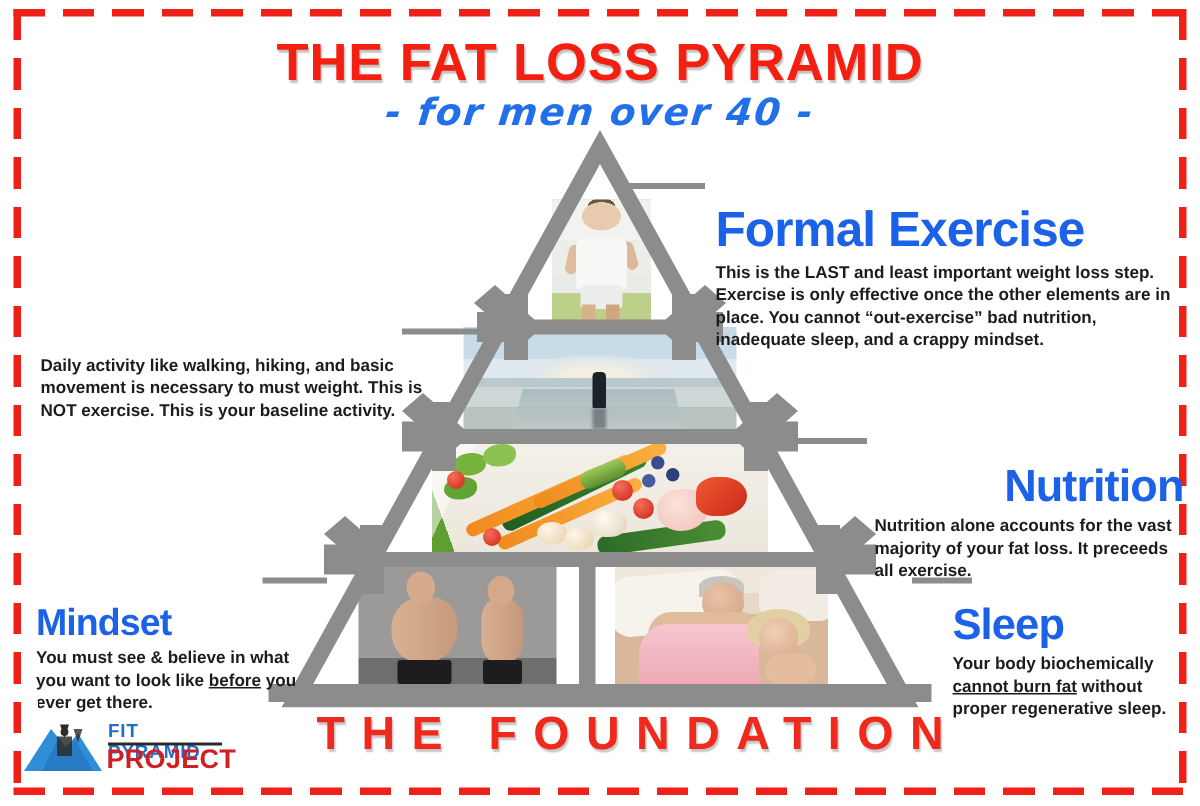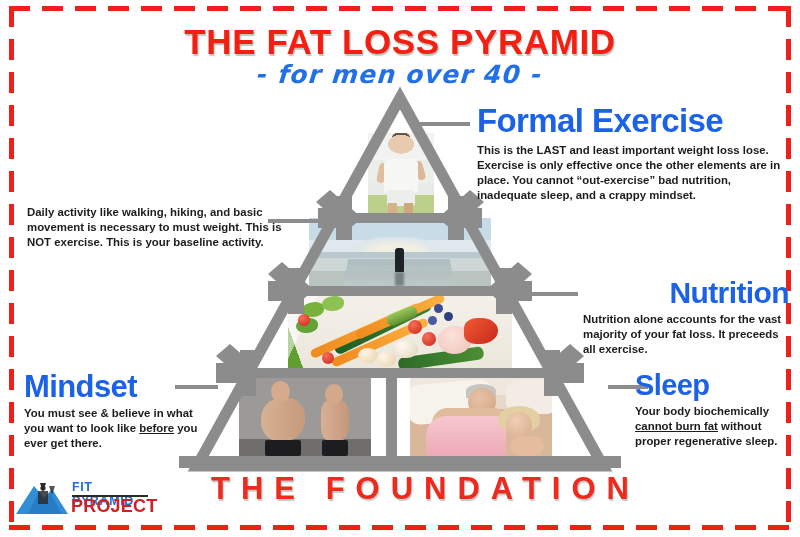--- a/index.html
+++ b/index.html
@@ -129,33 +129,33 @@
   .ph-sleep .pillow2{position:absolute;left:96px;top:2px;width:52px;height:34px;background:#f2ece4;border-radius:12px;}
   .ph-sleep .manH{position:absolute;left:58px;top:10px;width:28px;height:28px;border-radius:50%;background:radial-gradient(circle at 40% 35%,#e8c3a5,#cfa383);}
   .ph-sleep .manHair{position:absolute;left:56px;top:6px;width:30px;height:14px;border-radius:50% 50% 0 0;background:#c8c5c0;}
   .ph-sleep .manB{position:absolute;left:22px;top:30px;width:70px;height:30px;border-radius:24px 10px 10px 22px;background:#e0bb9c;}
   .ph-sleep .womH{position:absolute;left:96px;top:34px;width:26px;height:26px;border-radius:50%;background:radial-gradient(circle at 40% 35%,#f0cfb4,#d6a98a);}
   .ph-sleep .womHair{position:absolute;left:88px;top:28px;width:42px;height:26px;border-radius:50% 50% 40% 40%;background:#e2cfa4;}
   .ph-sleep .shirt{position:absolute;left:16px;top:38px;width:80px;height:40px;border-radius:20px 10px 0 0;background:linear-gradient(to bottom,#f6c7cf,#ecaab6);}
   .ph-sleep .arm{position:absolute;left:100px;top:58px;width:34px;height:20px;border-radius:12px;background:#e5bc9d;}
 
   
-  .lab{position:absolute;}
+  .lab{position:absolute;margin-top:32px;}
   .lab .h{font-weight:bold;color:#1b62e8;line-height:1;letter-spacing:-.6px;}
   .lab .p{font-size:11.4px;line-height:1.32;color:#1c1c1c;font-weight:bold;}
   .lab .p u{}
 
   #l-formal{left:477px;top:104px;width:305px;}
   #l-formal .h{font-size:33px;margin-bottom:6px;}
   #l-daily{left:27px;top:205px;width:270px;}
   #l-daily .h{font-size:30px;margin-bottom:5px;}
   #l-nutrition{left:583px;top:278px;width:206px;text-align:left;}
   #l-nutrition .h{font-size:30px;margin-bottom:4px;text-align:right;}
   #l-mindset{left:24px;top:371px;width:180px;}
-  #l-mindset .h{font-size:31px;margin-bottom:4px;}
+  #l-mindset .h{font-size:25px;margin-bottom:4px;}
   #l-sleep{left:635px;top:371px;width:165px;}
   #l-sleep .h{font-size:29px;margin-bottom:4px;}
 
   
   #logo{position:absolute;left:14px;top:472px;width:136px;height:44px;}
   #logo .mtn{position:absolute;left:0;top:8px;width:56px;height:34px;}
   #logo .the{position:absolute;left:3px;top:14px;font-size:9px;font-weight:bold;color:#ffffff;
     transform:rotate(-90deg);transform-origin:left top;letter-spacing:.5px;}
   #logo .ff{position:absolute;left:58px;top:8px;font-size:12.5px;font-weight:bold;color:#1f6fd0;letter-spacing:.6px;}
   #logo .rule{position:absolute;left:58px;top:23px;width:76px;height:2px;background:#2a2a2a;}
@@ -282,21 +282,21 @@
 
     <line x1="414" y1="124" x2="470" y2="124" stroke="#8c8c8c" stroke-width="4"></line>
     <line x1="268" y1="221" x2="322" y2="221" stroke="#8c8c8c" stroke-width="4"></line>
     <line x1="520" y1="294" x2="578" y2="294" stroke="#8c8c8c" stroke-width="4"></line>
     <line x1="175" y1="387" x2="218" y2="387" stroke="#8c8c8c" stroke-width="4"></line>
     <line x1="608" y1="387" x2="648" y2="387" stroke="#8c8c8c" stroke-width="4"></line>
   </svg>
 
   <div class="lab" id="l-formal">
     <div class="h">Formal Exercise</div>
-    <div class="p">This is the LAST and least important weight loss lose. Exercise is only effective once the other elements are in place. You cannot “out-exercise” bad nutrition, inadequate sleep, and a crappy mindset.</div>
+    <div class="p">This is the LAST and least important weight loss step. Exercise is only effective once the other elements are in place. You cannot “out-exercise” bad nutrition, inadequate sleep, and a crappy mindset.</div>
   </div>
 
   <div class="lab" id="l-daily">
     <div class="p">Daily activity like walking, hiking, and basic movement is necessary to must weight. This is NOT exercise. This is your baseline activity.</div>
   </div>
 
   <div class="lab" id="l-nutrition">
     <div class="h">Nutrition</div>
     <div class="p">Nutrition alone accounts for the vast majority of your fat loss. It preceeds all exercise.</div>
   </div>

